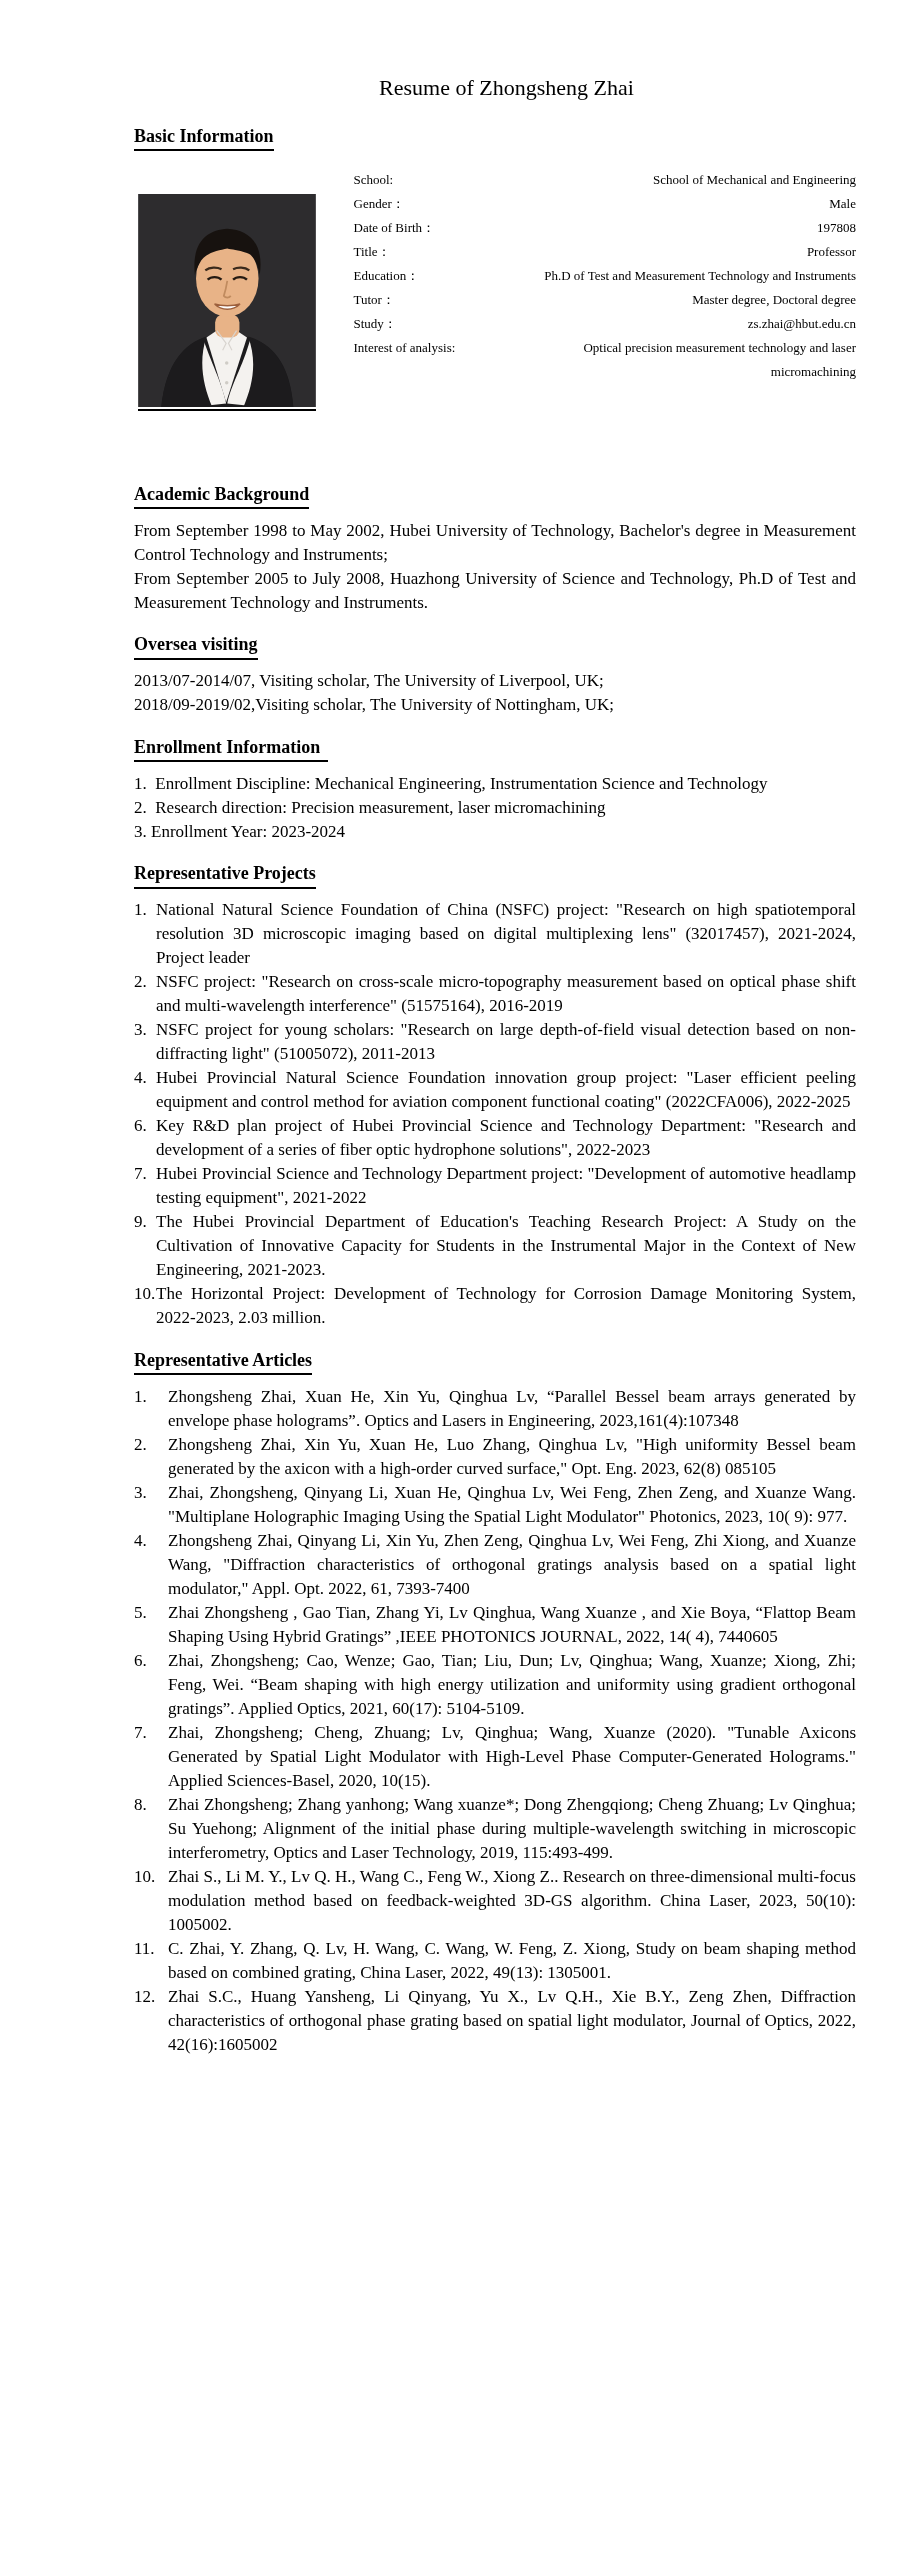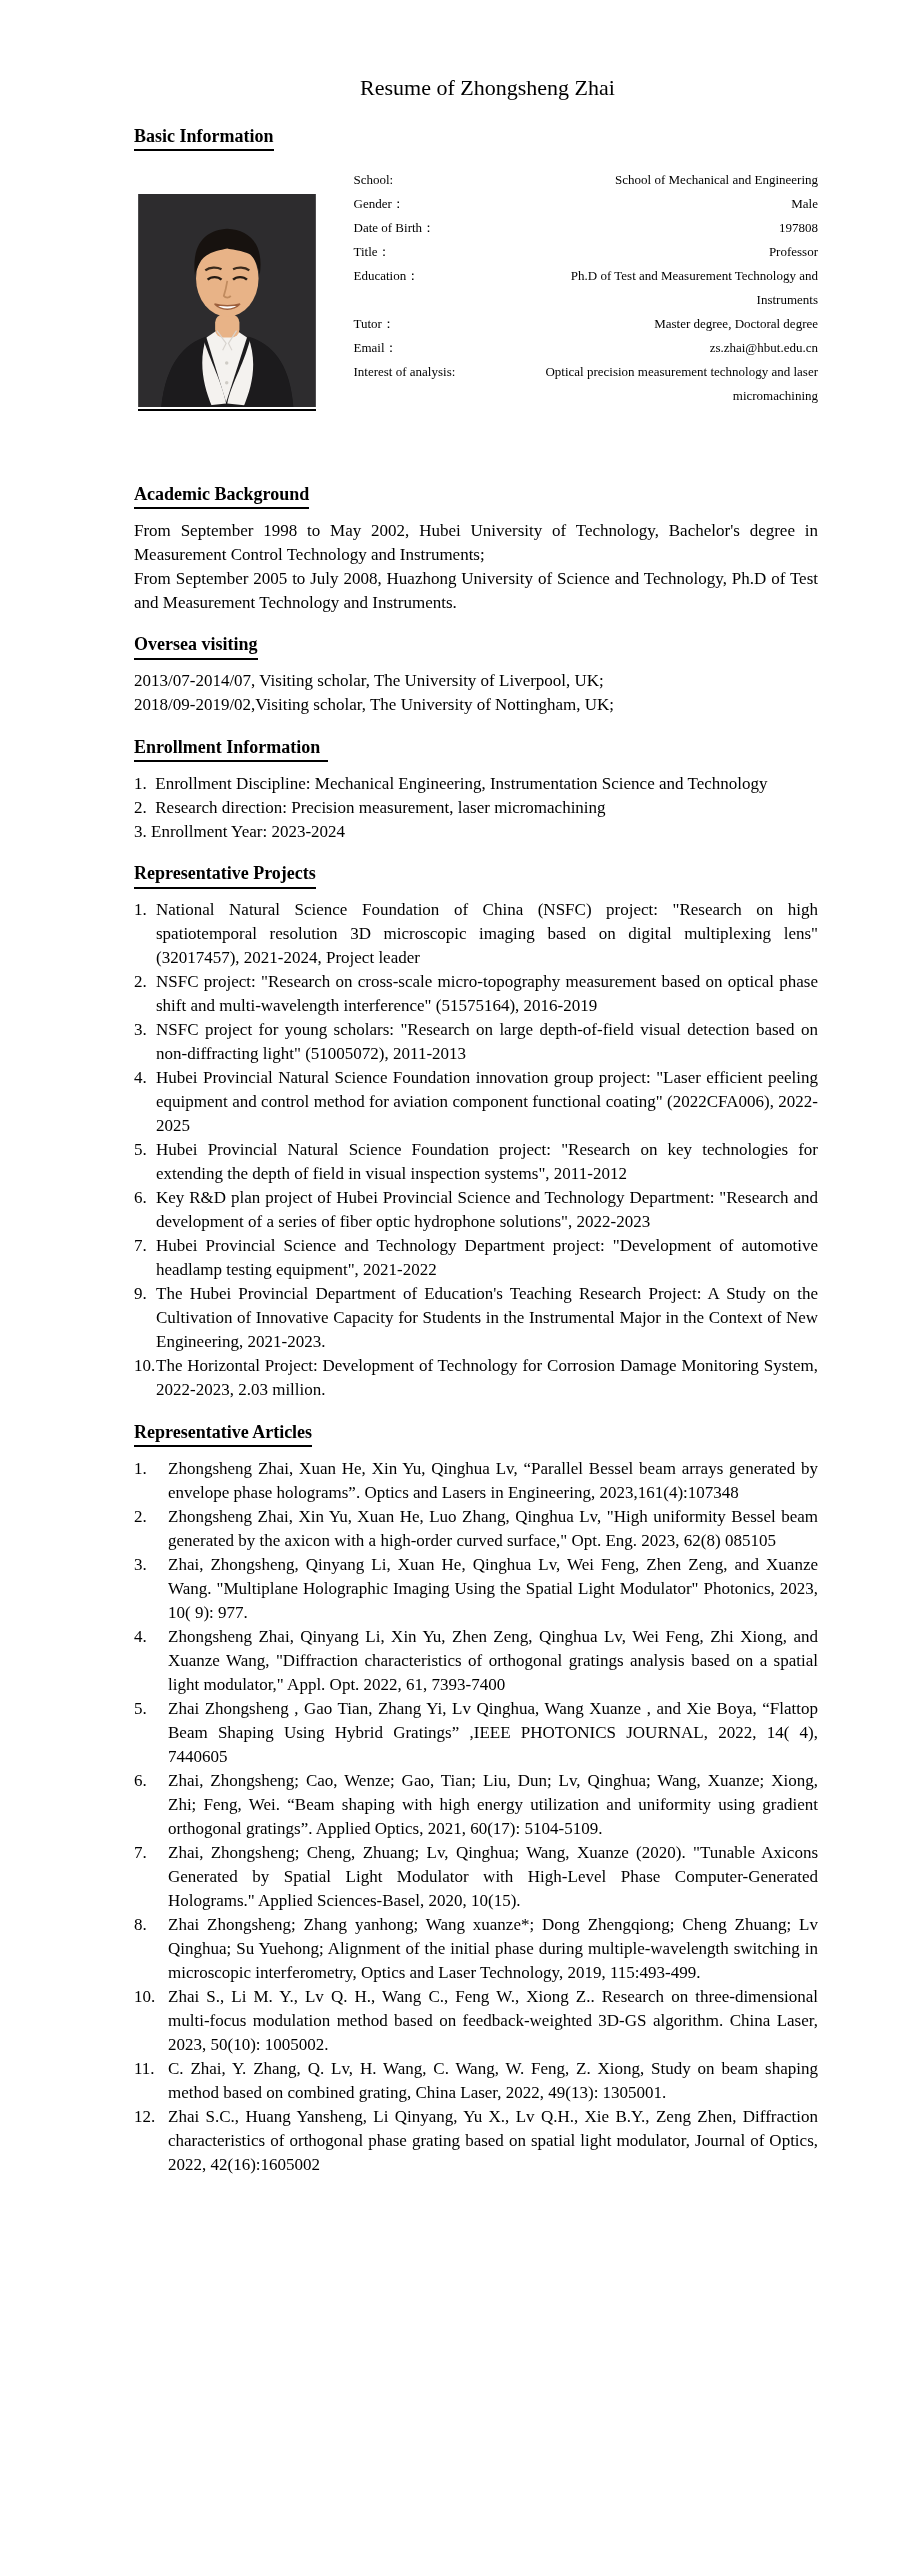--- a/index.html
+++ b/index.html
@@ -1,21 +1,21 @@
 <!DOCTYPE html>
 <html style="font-size:9.3px"><head>
 <meta charset="utf-8">
 <style>
   html, body { margin: 0; padding: 0; background: #ffffff; }
   body {
     width: 919px; height: 2576px; overflow: hidden;
     font-family: "Liberation Serif", "DejaVu Serif", serif;
     color: #000000;
   }
-  .page { padding: 74px 101px 35px 134px; box-sizing: border-box; }
+  .page { padding: 74px 63px 35px 134px; box-sizing: border-box; }
 
   .doc-title {
     font-size: 22px; line-height: 1.25; text-align: center;
     font-weight: normal; margin: 0 0 0 23px;
   }
 
   .section { margin-top: 19.7px; }
   .section.basic { margin-top: 24px; }
   .section.academic { margin-top: 73px; }
   .section-heading {
@@ -114,21 +114,21 @@
         </div>
         <div class="info-row">
           <div class="info-label">Education：</div>
           <div class="info-value">Ph.D of Test and Measurement Technology and Instruments</div>
         </div>
         <div class="info-row">
           <div class="info-label">Tutor：</div>
           <div class="info-value">Master degree, Doctoral degree</div>
         </div>
         <div class="info-row">
-          <div class="info-label">Email：</div>
+          <div class="info-label">Study：</div>
           <div class="info-value">zs.zhai@hbut.edu.cn</div>
         </div>
         <div class="info-row">
           <div class="info-label">Interest of analysis:</div>
           <div class="info-value">Optical precision measurement technology and laser micromachining</div>
         </div>
       </div>
     </div>
   </div>
 
@@ -157,21 +157,20 @@
     </div>
   </div>
 
   <div class="section">
     <div class="section-heading">Representative Projects</div>
     <div class="section-body">
       <div class="list-item proj"><span class="num">1.</span><span>National Natural Science Foundation of China (NSFC) project: "Research on high spatiotemporal resolution 3D microscopic imaging based on digital multiplexing lens" (32017457), 2021-2024, Project leader</span></div>
       <div class="list-item proj"><span class="num">2.</span><span>NSFC project: "Research on cross-scale micro-topography measurement based on optical phase shift and multi-wavelength interference" (51575164), 2016-2019</span></div>
       <div class="list-item proj"><span class="num">3.</span><span>NSFC project for young scholars: "Research on large depth-of-field visual detection based on non-diffracting light" (51005072), 2011-2013</span></div>
       <div class="list-item proj"><span class="num">4.</span><span>Hubei Provincial Natural Science Foundation innovation group project: "Laser efficient peeling equipment and control method for aviation component functional coating" (2022CFA006), 2022-2025</span></div>
-      <div class="list-item proj"><span class="num">5.</span><span>Hubei Provincial Natural Science Foundation project: "Research on key technologies for extending the depth of field in visual inspection systems", 2011-2012</span></div>
       <div class="list-item proj"><span class="num">6.</span><span>Key R&amp;D plan project of Hubei Provincial Science and Technology Department: "Research and development of a series of fiber optic hydrophone solutions", 2022-2023</span></div>
       <div class="list-item proj"><span class="num">7.</span><span>Hubei Provincial Science and Technology Department project: "Development of automotive headlamp testing equipment", 2021-2022</span></div>
       <div class="list-item proj"><span class="num">9.</span><span>The Hubei Provincial Department of Education's Teaching Research Project: A Study on the Cultivation of Innovative Capacity for Students in the Instrumental Major in the Context of New Engineering, 2021-2023.</span></div>
       <div class="list-item proj"><span class="num">10.</span><span>The Horizontal Project: Development of Technology for Corrosion Damage Monitoring System, 2022-2023, 2.03 million.</span></div>
     </div>
   </div>
 
   <div class="section">
     <div class="section-heading">Representative Articles</div>
     <div class="section-body">

